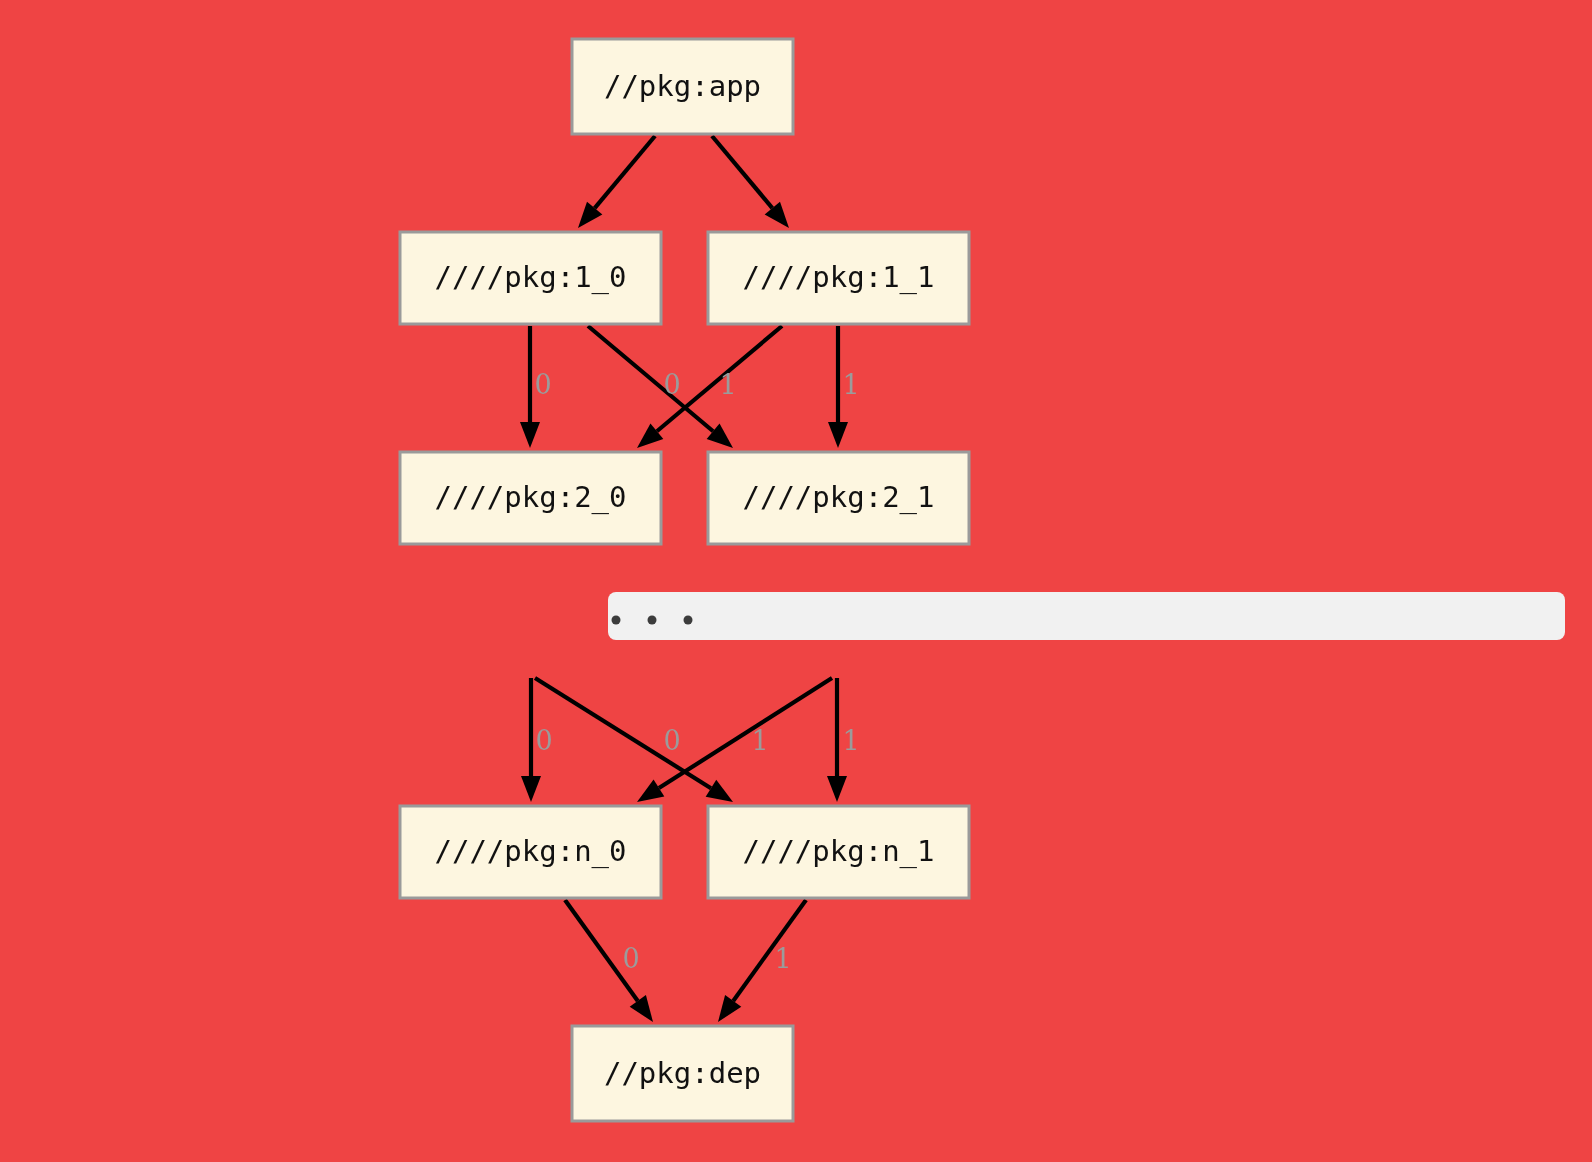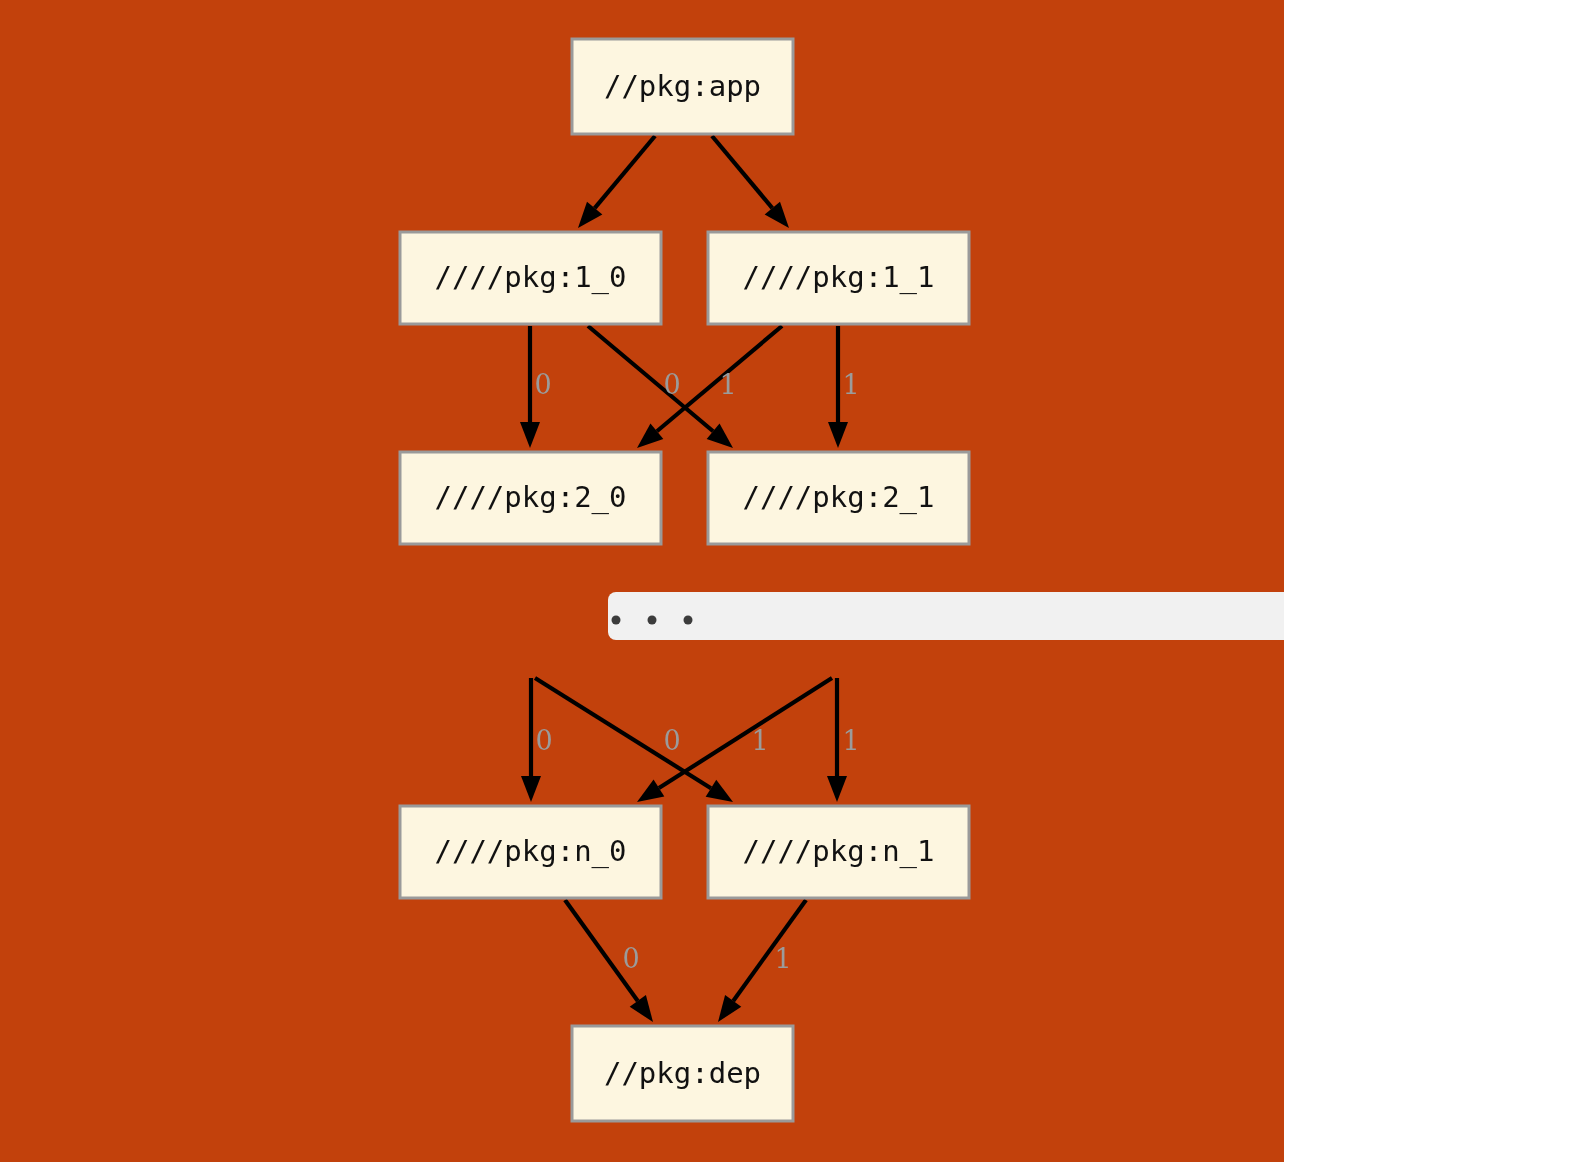--- a/index.html
+++ b/index.html
@@ -5,23 +5,23 @@
   html, body {
     margin: 0;
     padding: 0;
     background: #ffffff;
   }
   body {
     font-family: "Liberation Sans", sans-serif;
   }
   #canvas {
     position: relative;
-    width: 1284px;
+    width: 1592px;
     height: 1162px;
-    background: #c2410c;
+    background: #ef4444;
     overflow: hidden;
   }
   #graph-svg {
     position: absolute;
     left: 0;
     top: 0;
     width: 1592px;
     height: 1162px;
   }
   .node-box {

